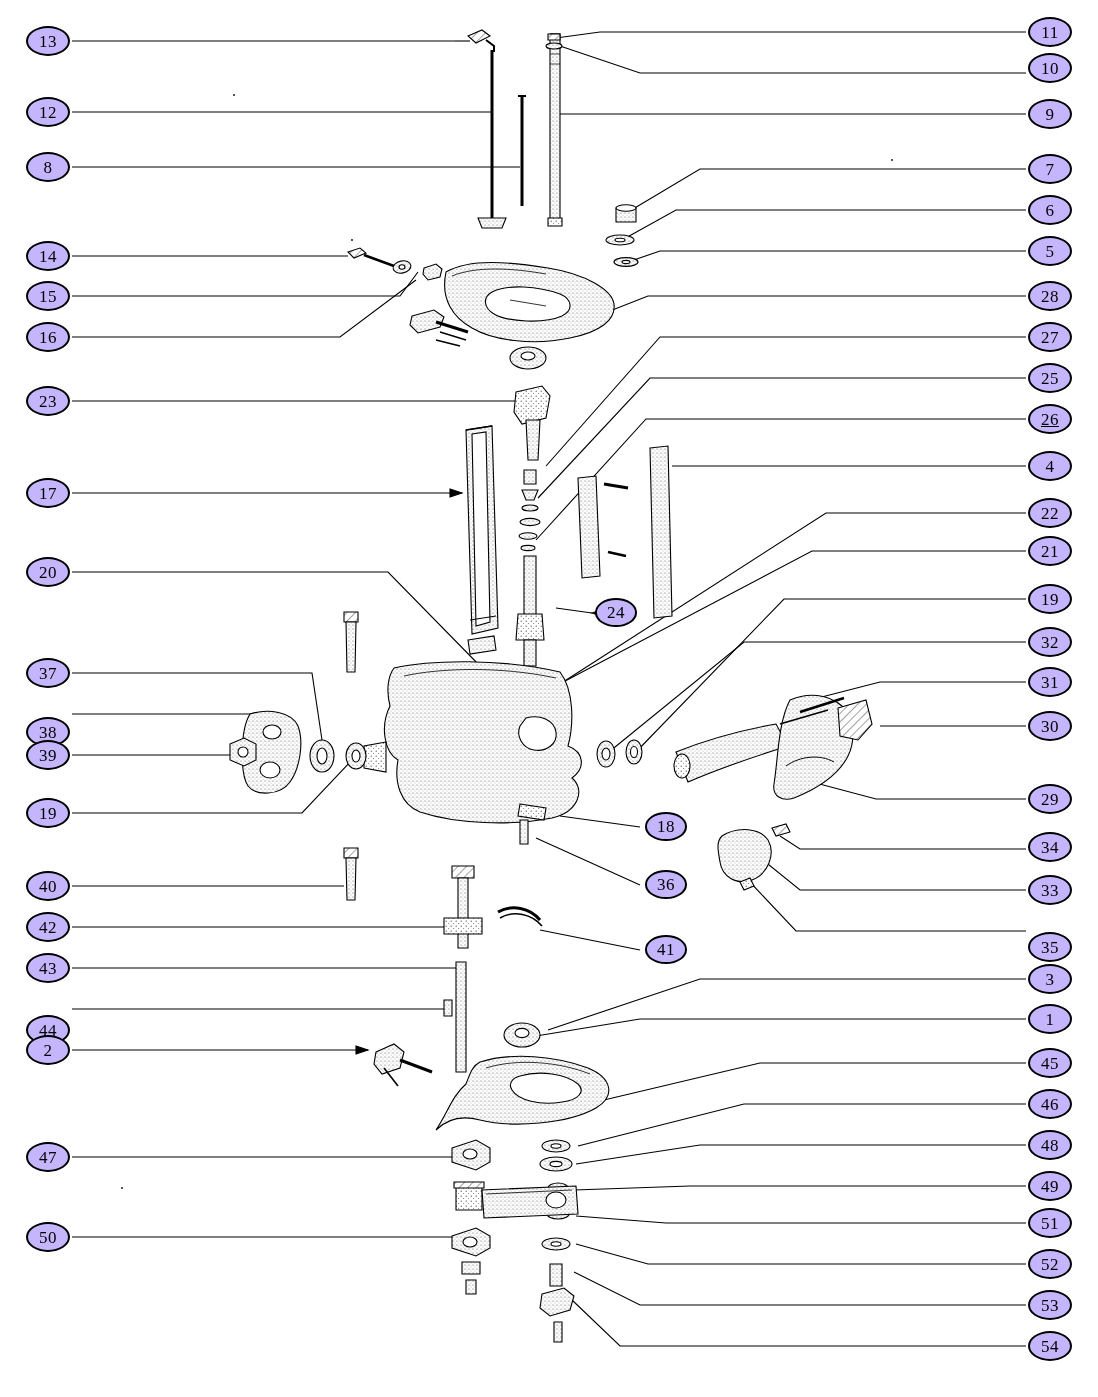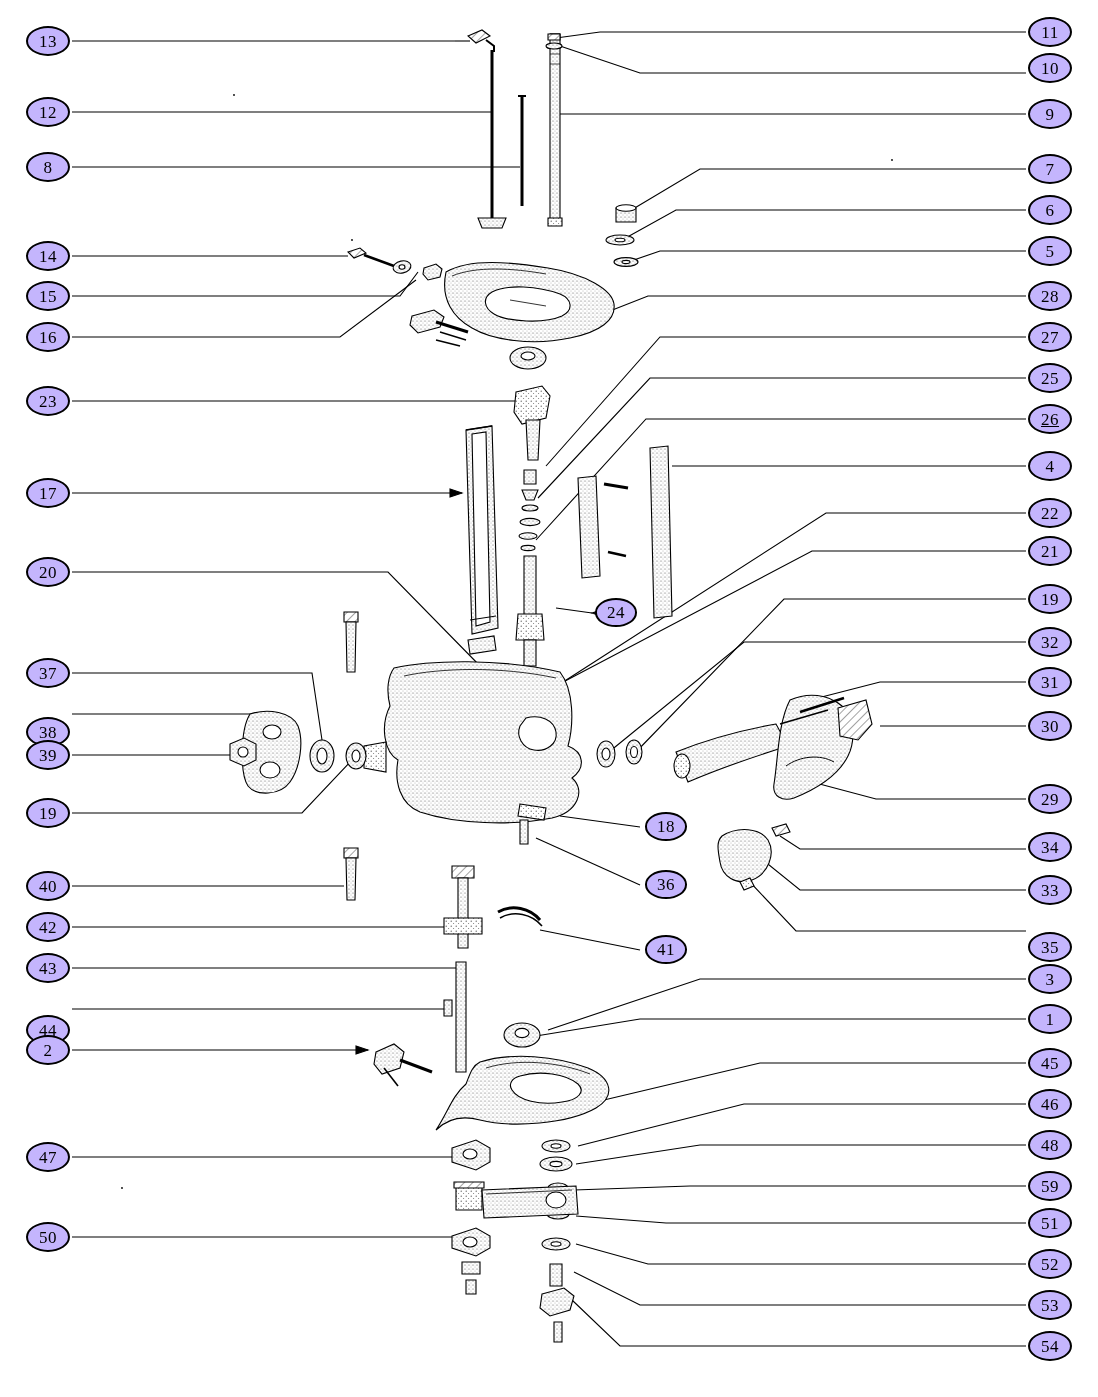--- a/index.html
+++ b/index.html
@@ -406,19 +406,19 @@
   <div class="callout" style="left:1028px; top:711px;">30</div>
   <div class="callout" style="left:1028px; top:784px;">29</div>
   <div class="callout" style="left:1028px; top:832px;font-family:Liberation Serif, serif;">34</div>
   <div class="callout" style="left:1028px; top:875px;">33</div>
   <div class="callout" style="left:1028px; top:932px;">35</div>
   <div class="callout" style="left:1028px; top:964px;">3</div>
   <div class="callout" style="left:1028px; top:1004px;">1</div>
   <div class="callout" style="left:1028px; top:1048px;">45</div>
   <div class="callout" style="left:1028px; top:1089px;">46</div>
   <div class="callout" style="left:1028px; top:1130px;">48</div>
-  <div class="callout" style="left:1028px; top:1171px;">59</div>
+  <div class="callout" style="left:1028px; top:1171px;">49</div>
   <div class="callout" style="left:1028px; top:1208px;">51</div>
   <div class="callout" style="left:1028px; top:1249px;">52</div>
   <div class="callout" style="left:1028px; top:1290px;">53</div>
   <div class="callout" style="left:1028px; top:1331px;">54</div>
 
 </div>
 
 </body></html>

